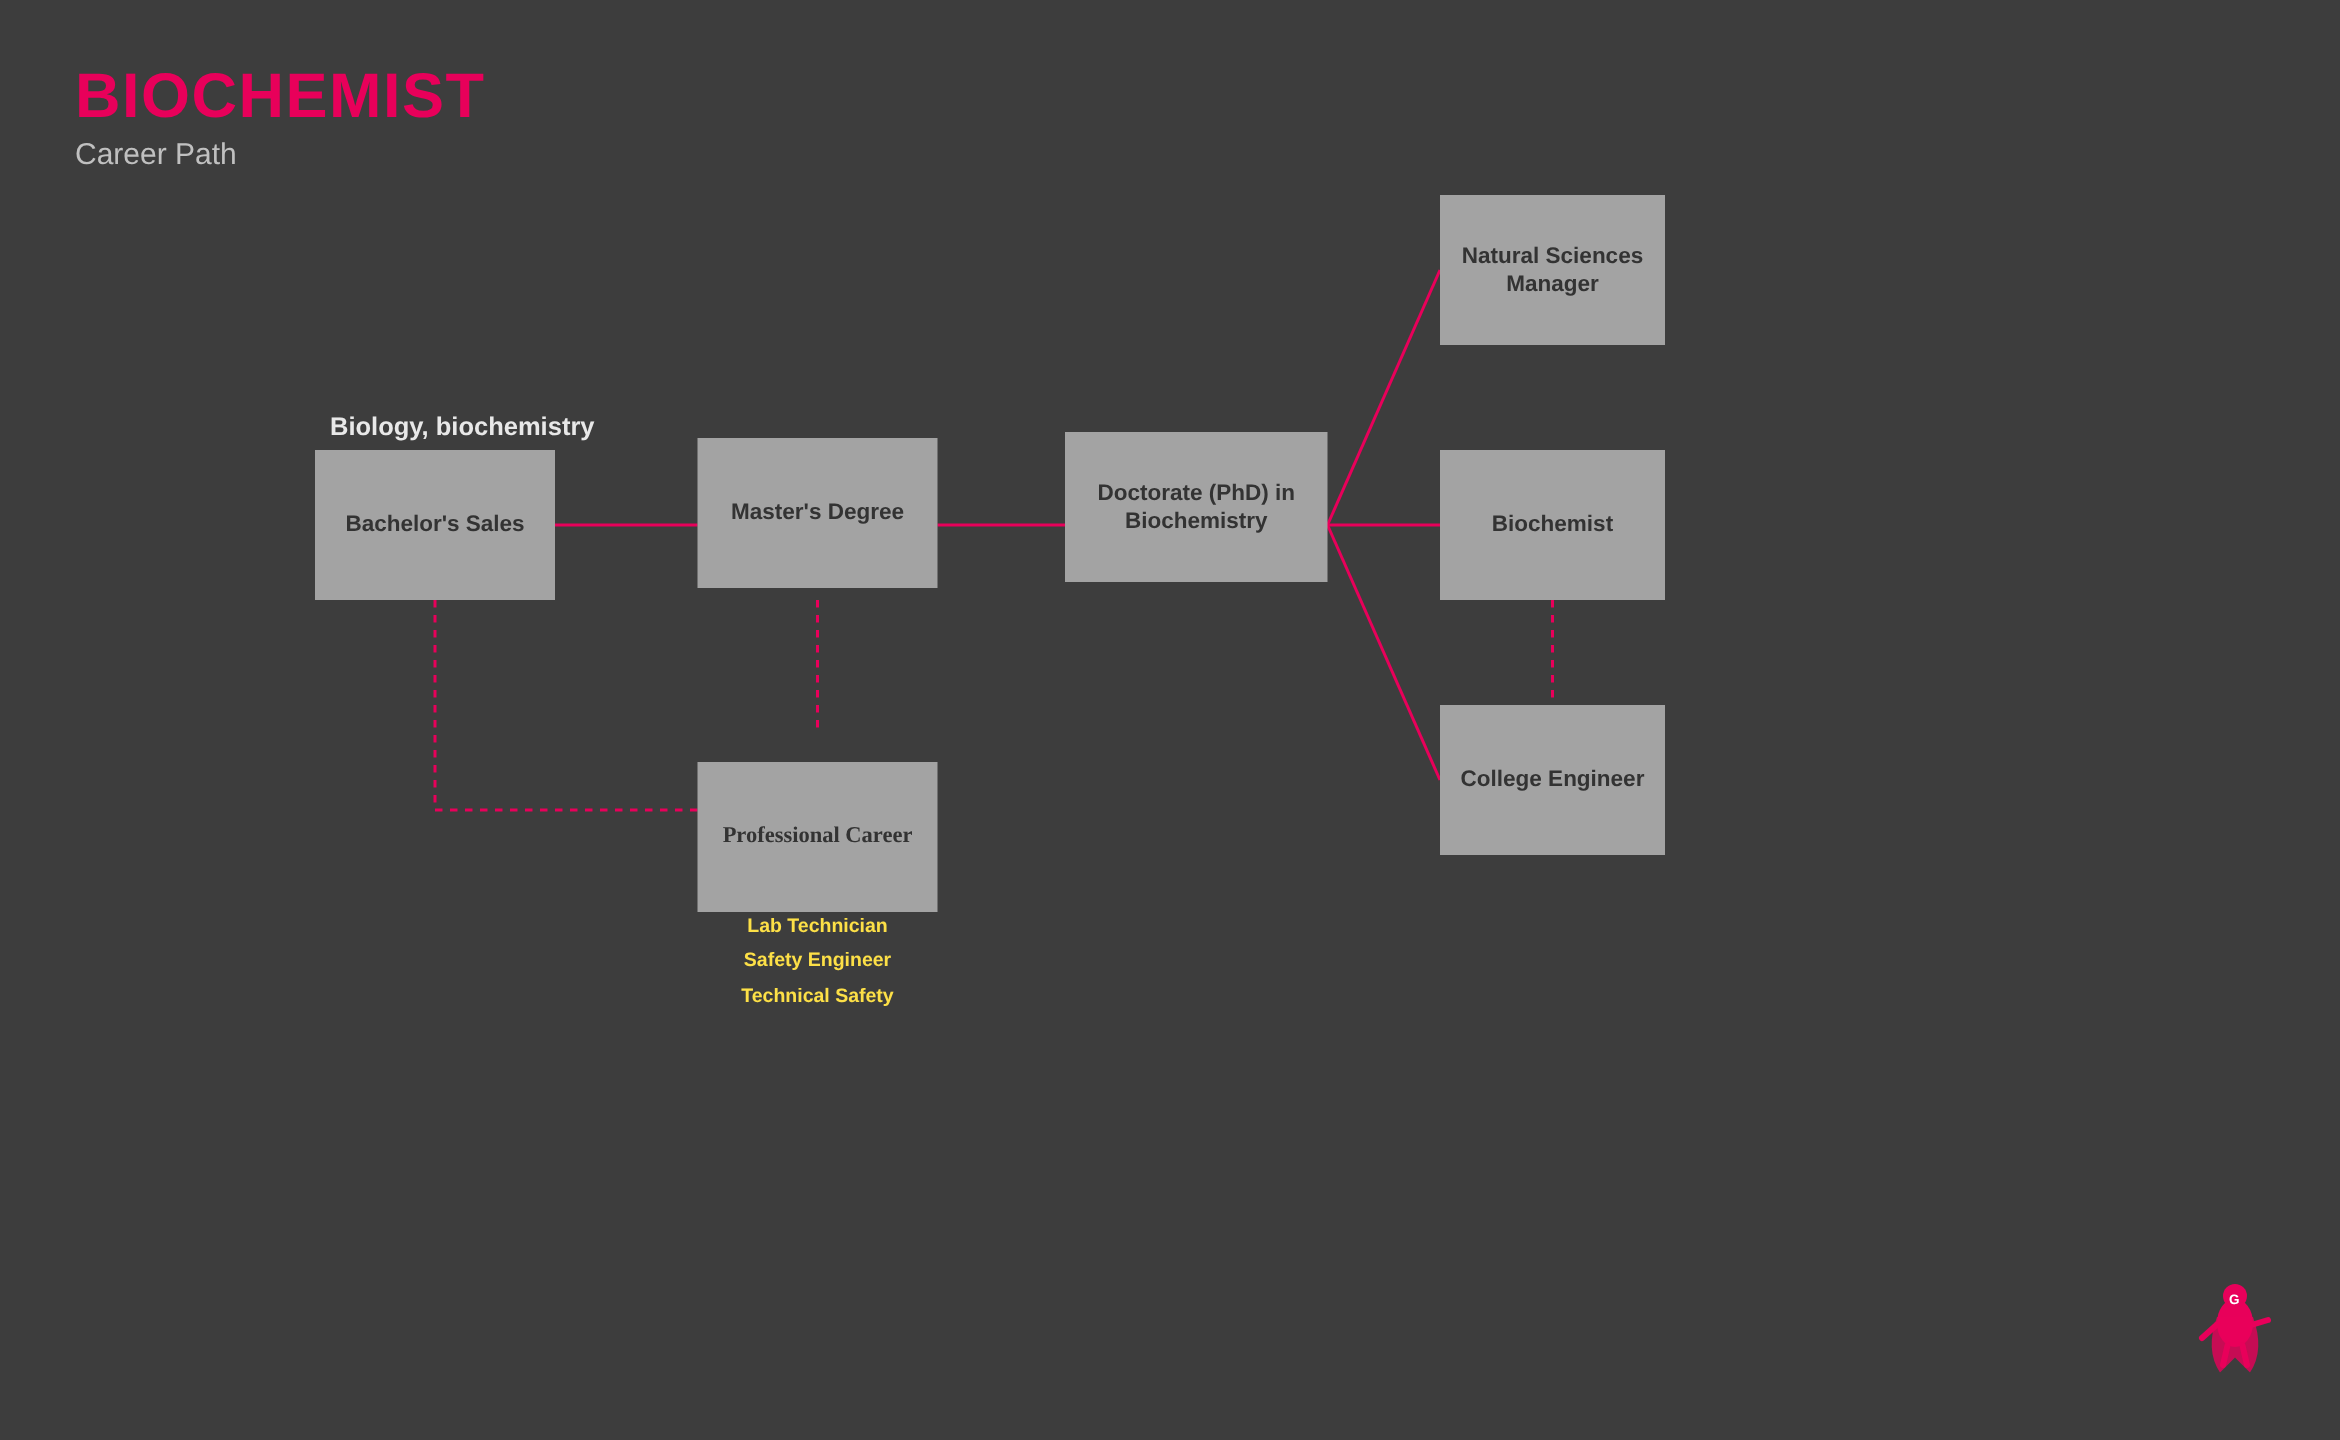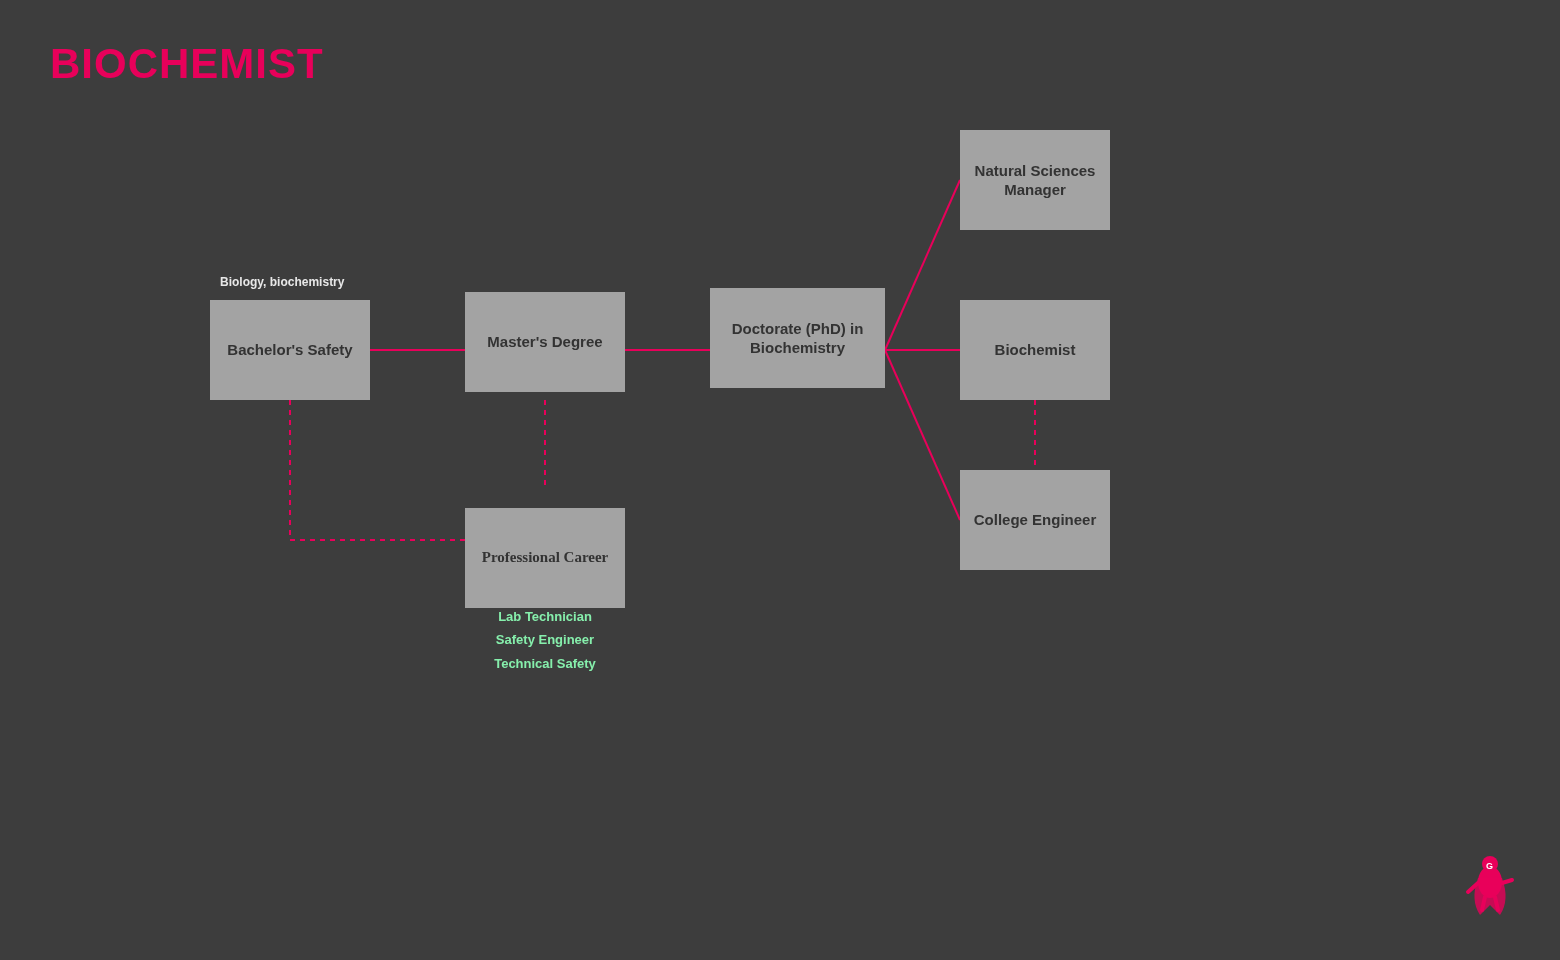--- a/index.html
+++ b/index.html
@@ -43,30 +43,30 @@
       text-align: center;
       font-size: 15px;
       font-weight: 600;
       color: #333;
       line-height: 1.3;
       padding: 10px;
     }
 
     .label-text {
       position: absolute;
-      font-size: 12px;
+      font-size: 17px;
       font-weight: 700;
       color: #e8e8e8;
     }
 
     .sub-list {
       position: absolute;
       font-size: 13px;
       font-weight: 700;
-      color: #86efac;
+      color: #fde047;
       line-height: 1.8;
       text-align: center;
     }
 
     svg.connections {
       position: absolute;
       top: 0;
       left: 0;
       width: 1560px;
       height: 960px;
@@ -79,20 +79,21 @@
       right: 40px;
       width: 60px;
       height: 70px;
     }
   </style>
 </head>
 <body>
 
 <div class="header">
   <div class="title">BIOCHEMIST</div>
+  <div class="subtitle">Career Path</div>
 </div>
 
 <svg class="connections">
 
   <line x1="370" y1="350" x2="465" y2="350" stroke="#e8005a" stroke-width="2"></line>
 
   <line x1="625" y1="350" x2="710" y2="350" stroke="#e8005a" stroke-width="2"></line>
 
   <line x1="885" y1="350" x2="960" y2="180" stroke="#e8005a" stroke-width="2"></line>
 
@@ -102,21 +103,21 @@
 
   <line x1="1035" y1="400" x2="1035" y2="470" stroke="#e8005a" stroke-width="2" stroke-dasharray="5,5"></line>
 
   <line x1="290" y1="400" x2="290" y2="540" stroke="#e8005a" stroke-width="2" stroke-dasharray="5,5"></line>
   <line x1="290" y1="540" x2="465" y2="540" stroke="#e8005a" stroke-width="2" stroke-dasharray="5,5"></line>
 
   <line x1="545" y1="400" x2="545" y2="490" stroke="#e8005a" stroke-width="2" stroke-dasharray="5,5"></line>
 </svg>
 
 <div class="career-box" style="left:210px; top:300px; width:160px; height:100px;">
-  <span>Bachelor's Safety</span>
+  <span>Bachelor's Sales</span>
 </div>
 
 <div class="career-box" style="left:465px; top:292px; width:160px; height:100px;">
   <span>Master's Degree</span>
 </div>
 
 <div class="career-box" style="left:710px; top:288px; width:175px; height:100px;">
   <span>Doctorate (PhD) in Biochemistry</span>
 </div>
 

